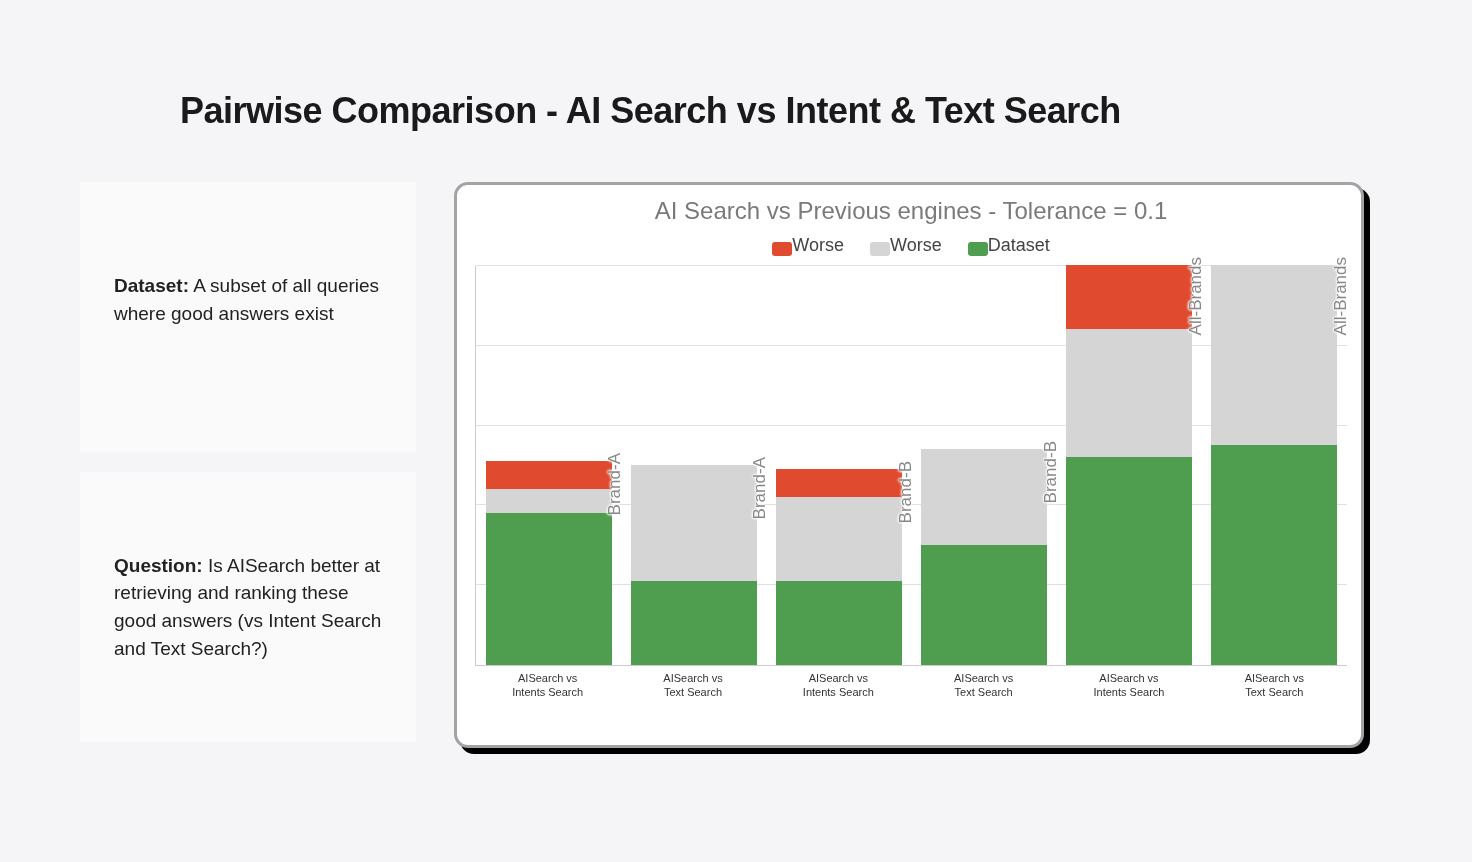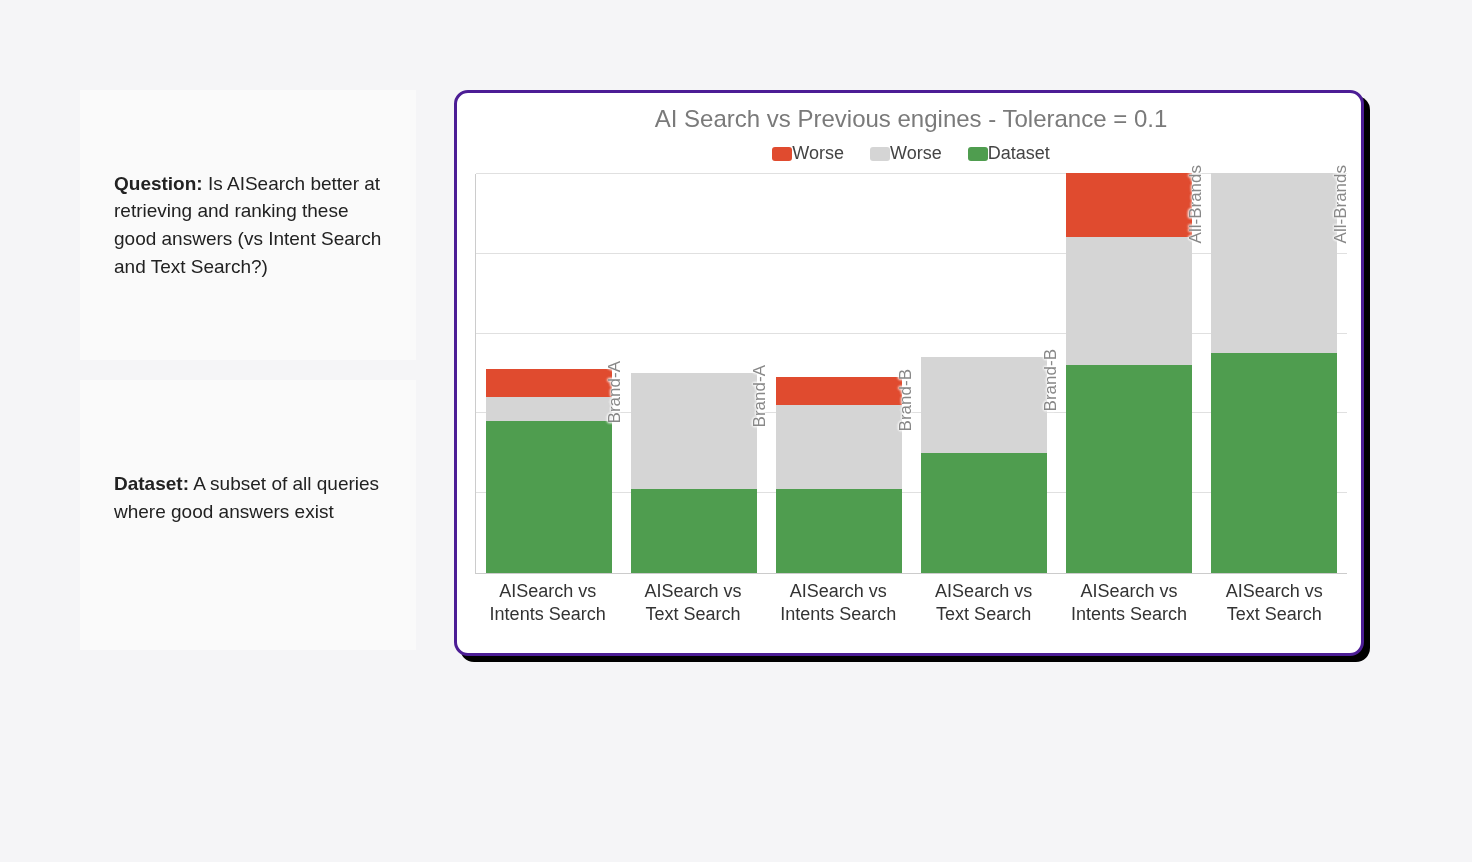--- a/index.html
+++ b/index.html
@@ -40,21 +40,21 @@
     color: #222;
     min-height: 270px;
     display: flex;
     flex-direction: column;
     justify-content: center;
   }
   .card.first { padding-top: 90px; justify-content: flex-start; }
   .card b { font-weight: 700; }
   .chart-card {
     background: #fff;
-    border: 3px solid #4c1d95;
+    border: 3px solid #a3a3a3;
     border-radius: 14px;
     box-shadow: 6px 6px 0 #000;
     width: 910px;
     height: 566px;
     padding: 10px 14px 14px 18px;
     position: relative;
   }
   .chart-title {
     text-align: center;
     font-size: 24px;
@@ -63,21 +63,21 @@
     margin-top: 2px;
   }
   .legend {
     display: flex;
     justify-content: center;
     gap: 26px;
     margin-top: 10px;
     font-size: 18px;
     color: #444;
   }
-  .legend-item { display: flex; align-items: center; gap: 0; }
+  .legend-item { display: flex; align-items: flex-end; gap: 0; }
   .swatch { width: 20px; height: 14px; border-radius: 3px; }
   .plot-wrap {
     position: relative;
     margin-top: 10px;
     height: 400px; 
     border: 1px solid #ccc;
     border-top: none;
     border-right: none;
     background: #fff;
   }
@@ -116,43 +116,44 @@
     font-size: 17px;
     color: #888;
     text-shadow: 0 0 3px #fff, 0 0 3px #fff, 0 0 3px #fff, 0 0 3px #fff;
     white-space: nowrap;
     pointer-events: none;
   }
   .x-labels {
     display: flex;
     justify-content: space-around;
     margin-top: 6px;
-    font-size: 18px;
+    font-size: 11px;
     color: #333;
     text-align: center;
     line-height: 1.25;
   }
   .x-labels > div { width: 130px; }
 </style>
 </head>
 <body>
 
 <div class="page">
+  <h1 class="title">Pairwise Comparison - AI Search vs Intent &amp; Text Search</h1>
 
   <div class="row">
 
     <div class="left-col">
+      <div class="card first">
+        <p>
+          <b>Dataset:</b><span> A subset of all queries where good answers exist</span>
+        </p>
+      </div>
       <div class="card">
         <p>
           <b>Question:</b><span> Is AISearch better at retrieving and ranking these good answers (vs Intent Search and Text Search?)</span>
-        </p>
-      </div>
-      <div class="card first">
-        <p>
-          <b>Dataset:</b><span> A subset of all queries where good answers exist</span>
         </p>
       </div>
     </div>
 
     <div class="chart-card">
       <div class="chart-title">AI Search vs Previous engines - Tolerance = 0.1</div>
 
       <div class="legend">
         <div class="legend-item">
           <span class="swatch" style="background:#e04b2f"></span>

